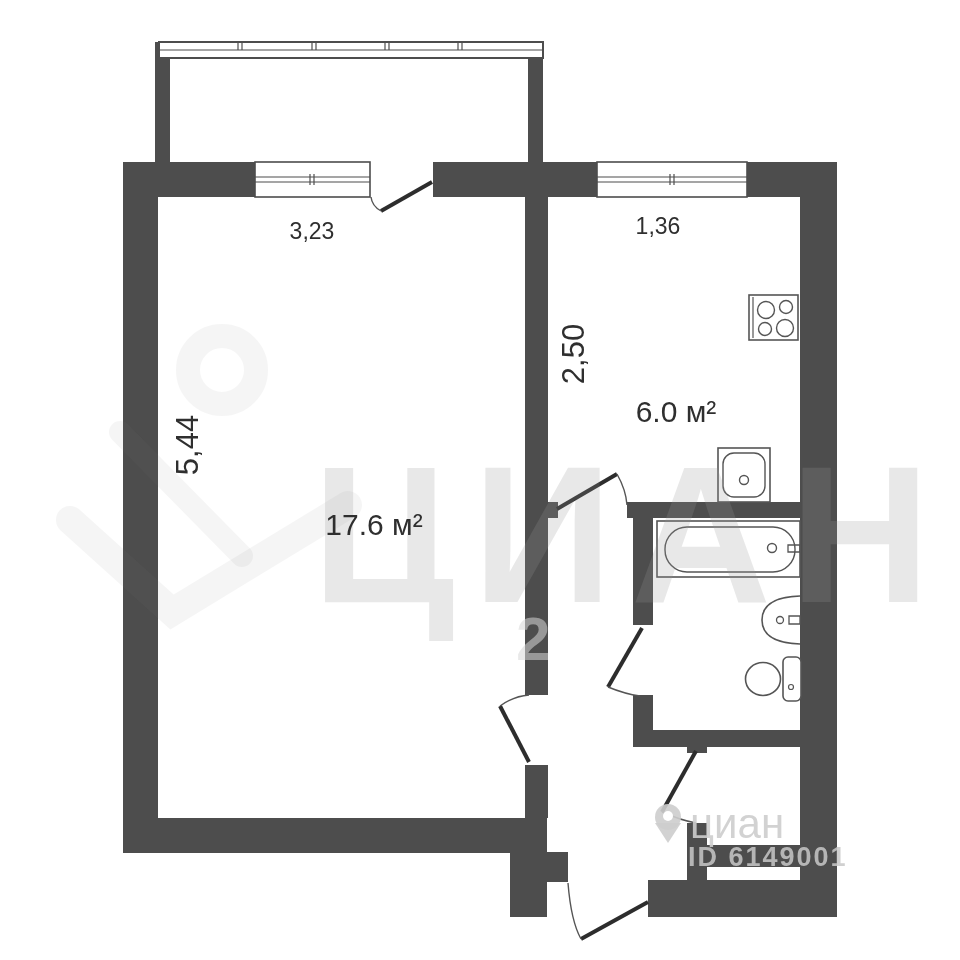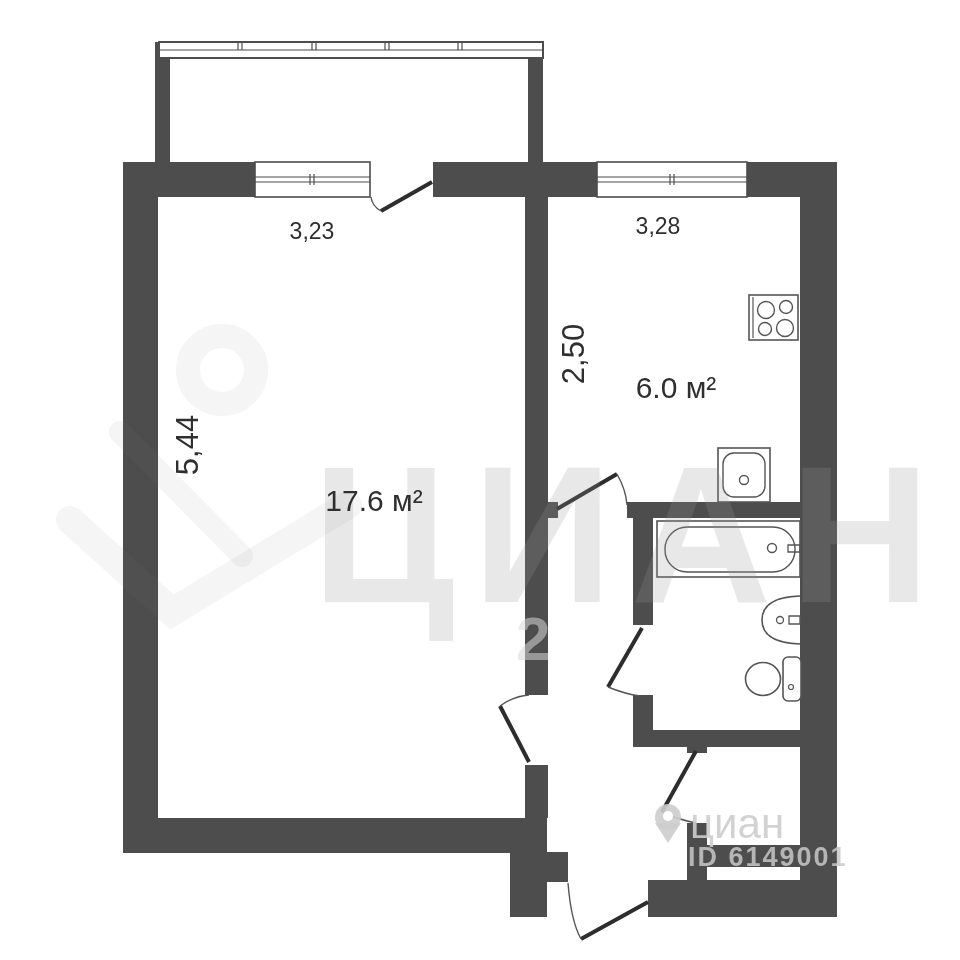--- a/index.html
+++ b/index.html
@@ -8,21 +8,21 @@
     font-family:"Liberation Sans", sans-serif;
   }
   .plan-svg{position:absolute;left:0;top:0;width:960px;height:960px;}
   .dim-label{
     position:absolute;color:#2f2f2f;text-align:center;
     font-family:"Liberation Sans", sans-serif;
     letter-spacing:0px;line-height:36px;height:36px;
   }
   .dim-h{font-size:23px;width:120px;}
   .dim-v{font-size:31px;width:120px;transform:rotate(-90deg);}
-  .area-label{font-size:30px;width:160px;}
+  .area-label{font-size:30px;width:160px;margin-top:24px;}
 </style>
 </head>
 <body>
 
 <div class="canvas">
 
   <svg class="plan-svg" viewBox="0 0 960 960">
 
     <g fill="#4d4d4d" stroke="none">
 
@@ -160,21 +160,21 @@
         <path d="M 655 823 L 668 843 L 681 823 Z" fill="rgba(205,205,205,0.9)"></path>
         <circle cx="668" cy="816" r="5" fill="#ffffff"></circle>
       </g>
       <text x="690" y="838" font-size="42" fill="rgba(205,205,205,0.9)" font-family="Liberation Sans, sans-serif">циан</text>
       <text x="688" y="866" font-size="27" font-weight="bold" letter-spacing="2" fill="rgba(200,200,200,0.85)" font-family="Liberation Sans, sans-serif">ID 6149001</text>
     </g>
   </svg>
 
   <div class="dim-label dim-h" style="left:252px;top:213px;">3,23</div>
 
-  <div class="dim-label dim-h" style="left:598px;top:208px;">3,28</div>
+  <div class="dim-label dim-h" style="left:598px;top:208px;">1,36</div>
 
   <div class="dim-label dim-v" style="left:128px;top:427px;">5,44</div>
 
   <div class="dim-label dim-v" style="left:514px;top:336px;">2,50</div>
 
   <div class="dim-label area-label" style="left:294px;top:483px;">17.6 м²</div>
 
   <div class="dim-label area-label" style="left:596px;top:370px;">6.0 м²</div>
 </div>
 

